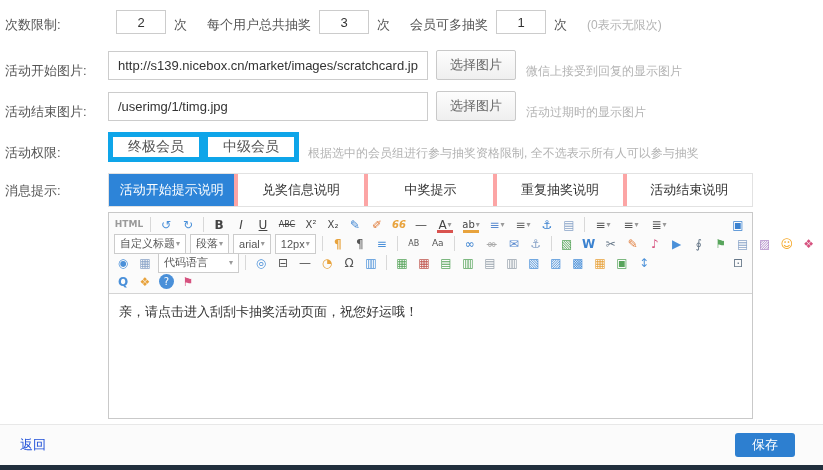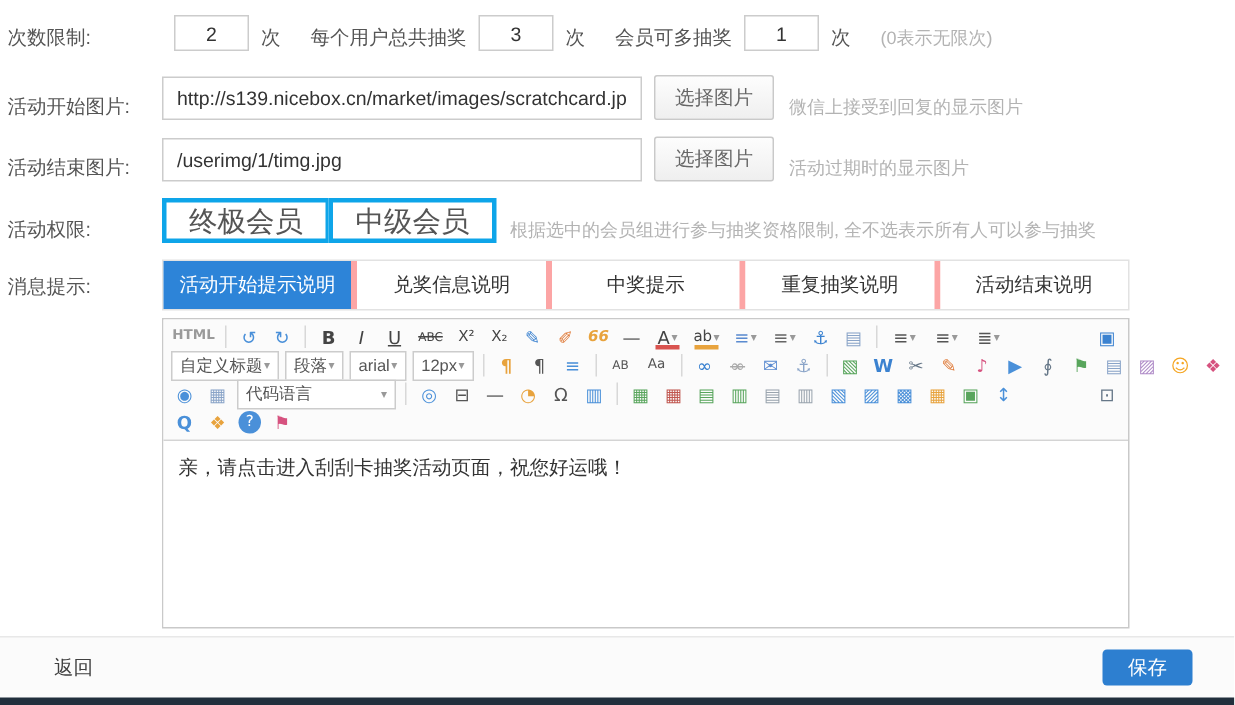--- a/index.html
+++ b/index.html
@@ -9,37 +9,37 @@
   .form-row { display:flex; align-items:flex-end; padding-left:5px; margin-bottom:11px; }
   .form-label { width:103px; flex-shrink:0; font-size:13px; color:#555; }
   .inline-text { font-size:13px; color:#555; }
   .num-input { width:50px; height:24px; border:1px solid #ccc; text-align:center; font-size:13px; color:#333; margin:0 8px; }
   .unit { font-size:13px; color:#555; margin-right:20px; }
   .gray-hint { font-size:12px; color:#b3b3b3; }
   .text-input { width:320px; height:29px; border:1px solid #ccc; padding:0 9px; font-size:13px; color:#333; }
   .pick-btn { height:30px; margin-left:8px; padding:0 13px; border:1px solid #c9c9c9; background:linear-gradient(#fdfdfd,#efefef); font-size:13px; color:#666; border-radius:2px; cursor:pointer; }
   .hint { margin-left:10px; font-size:12px; color:#b3b3b3; }
   .perm-group { display:flex; }
-  .perm-btn { height:30px; padding:0 15px; border:3px solid #0ea5e9; background:#fff; font-size:19px; color:#555; margin-right:-1px; cursor:pointer; }
+  .perm-btn { height:30px; padding:0 15px; border:5px solid #0ea5e9; background:#fff; font-size:14px; color:#555; margin-right:-1px; cursor:pointer; }
   .tabs { display:flex; width:645px; border:1px solid #e2e2e2; }
   .tab { flex:1; height:32px; line-height:32px; text-align:center; font-size:13px; color:#333; background:#fff; border-right:4px solid #fca5a5; cursor:pointer; white-space:nowrap; }
   .tab:last-child { border-right:none; }
   .tab.active { background:#2d84d8; color:#fff; }
   .editor { margin-left:108px; width:645px; border:1px solid #c9c9c9; margin-top:0; }
   .toolbars { background:#fbfbfb; padding:2px 3px; }
   .tb-row { display:flex; align-items:center; height:19px; }
   .tb-icon { min-width:20px; height:18px; display:flex; align-items:center; justify-content:center; font-size:12px; color:#555; margin:0 1px; border-radius:2px; cursor:pointer; font-family:"DejaVu Sans", sans-serif; position:relative; line-height:1; }
   .tb-icon .bar { position:absolute; bottom:1px; left:4px; right:4px; height:3px; }
   .tb-dd { font-size:8px; color:#999; margin-left:1px; }
   .tb-sep { width:1px; height:15px; background:#d8d8d8; margin:0 4px; flex-shrink:0; }
   .tb-sel { height:20px; border:1px solid #ccc; background:#fff; display:flex; align-items:center; justify-content:space-between; padding:0 5px; font-size:11px; color:#555; margin:0 2px; cursor:pointer; white-space:nowrap; }
   .tb-gap { margin-left:auto; }
   .editor-body { height:125px; background:#fff; border-top:1px solid #d4d4d4; padding:9px 10px; font-size:13px; color:#333; }
   .footer { position:absolute; left:0; right:0; bottom:5px; height:41px; background:#fbfbfb; border-top:1px solid #e8e8e8; display:flex; align-items:center; }
-  .back-link { margin-left:36px; color:#404040; font-size:13px; text-decoration:none; cursor:pointer; }
+  .back-link { margin-left:20px; color:#1d4ed8; font-size:13px; text-decoration:none; cursor:pointer; }
   .save-btn { margin-left:auto; margin-right:28px; width:60px; height:24px; background:#2d7fd0; color:#fff; border:none; border-radius:3px; font-size:13px; cursor:pointer; }
   .bottom-bar { position:absolute; left:0; right:0; bottom:0; height:5px; background:#212f3d; }
 </style>
 </head>
 <body>
 
 <div class="page">
   <div class="content">
 
     <div class="form-row" style="margin-bottom:16px;">
@@ -262,21 +262,21 @@
             <span class="tb-gap"></span>
             <span class="tb-icon"></span>
           </div>
           <div class="tb-row">
             <span class="tb-icon">
               <span style="color: rgb(74, 144, 217);">◉</span>
             </span>
             <span class="tb-icon">
               <span style="color: rgb(138, 164, 200);">▦</span>
             </span>
-            <div class="tb-sel" style="width: 106px;">
+            <div class="tb-sel" style="width: 81px;">
               <span>代码语言</span>
               <span class="tb-dd">▾</span>
             </div>
             <span class="tb-sep"></span>
             <span class="tb-icon">
               <span style="color: rgb(74, 144, 217);">◎</span>
             </span>
             <span class="tb-icon">
               <span style="color: rgb(85, 85, 85);">⊟</span>
             </span>

